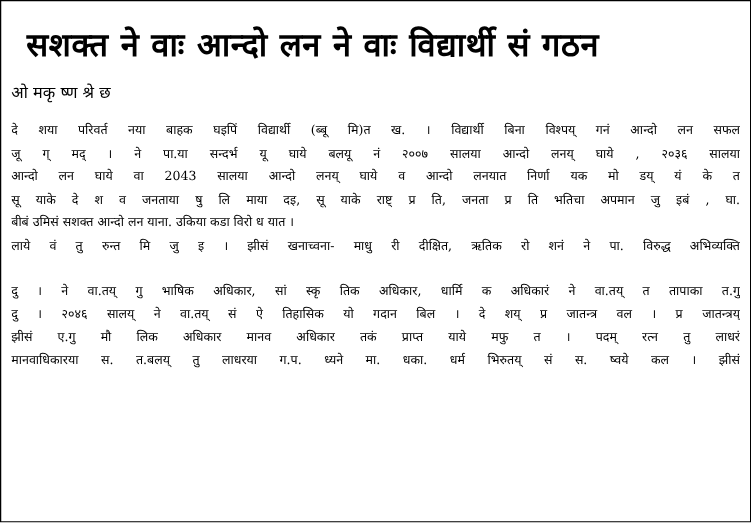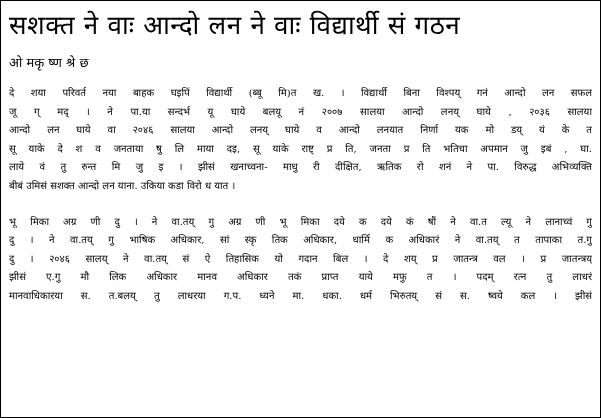--- a/index.html
+++ b/index.html
@@ -15,25 +15,25 @@
     background: #ffffff;
     border: 1px solid #000000;
     overflow: hidden;
     font-family: "DejaVu Serif", serif;
     color: #000000;
   }
   .inner {
     padding: 5px 8px 0 8px;
   }
   .title {
-    margin: 0;
+    margin: 12px;
     padding: 2px 0 0 0;
     font-size: 26px;
     line-height: 34px;
-    font-weight: normal;
+    font-weight: bold;
     white-space: nowrap;
     overflow: hidden;
     letter-spacing: 0.5px;
     font-family: "DejaVu Serif", serif;
   }
   .byline {
     margin-top: 13px;
     font-size: 13px;
     line-height: 16px;
   }
@@ -60,27 +60,26 @@
 <body>
 
 <div class="page">
   <div class="inner">
     <h1 class="title">सशक्त ने वाः आन्दो लन ने वाः विद्यार्थी  सं गठन</h1>
     <div class="byline">ओ मकृ ष्ण श्रे छ</div>
     <div class="article-body">
         <div class="paragraph">
           <div class="line">दे शया परिवर्त नया बाहक घइपिं  विद्यार्थी  (ब्बू मि)त ख. । विद्यार्थी  बिना विश्पय्  गनं  आन्दो लन सफल</div>
           <div class="line">जू ग्  मद् । ने पा.या सन्दर्भ यू  घाये बलयू  नं  २००७ सालया आन्दो लनय्  घाये , २०३६ सालया</div>
-          <div class="line">आन्दो लन घाये  वा २०४६ सालया आन्दो लनय्  घाये  व आन्दो लनयात निर्णा यक मो डय्  यं के त</div>
+          <div class="line">आन्दो लन घाये  वा 2043 सालया आन्दो लनय्  घाये  व आन्दो लनयात निर्णा यक मो डय्  यं के त</div>
           <div class="line">सू याके  दे श व जनताया षु लि माया दइ, सू याके  राष्ट्  प्र ति, जनता प्र ति भतिचा अपमान जु इबं , घा.</div>
+          <div class="line last-unjustified">बीबं  उमिसं  सशक्त आन्दो लन याना. उकिया कडा विरो ध यात ।</div>
           <div class="line">लाये वं  तु रुन्त मि जु इ । झीसं  खनाच्वना- माधु री दीक्षित, ऋतिक रो शनं  ने पा. विरुद्ध अभिव्यक्ति</div>
-          <div class="line last-unjustified">बीबं  उमिसं  सशक्त आन्दो लन याना. उकिया कडा विरो ध यात ।</div>
         </div>
         <div class="paragraph">
-          <div class="line">भू मिका अग्र णी दु । ने वा.तय् गु  अग्र णी भू मिका दये क दये कं  षौं  ने वा.त ल्यू ने  लानाच्वं गु</div>
           <div class="line">दु । ने वा.तय् गु  भाषिक अधिकार, सां स्कृ तिक अधिकार, धार्मि क अधिकारं  ने वा.तय् त तापाका त.गु</div>
           <div class="line">दु । २०४६ सालय्  ने वा.तय् सं  ऐ तिहासिक यो गदान बिल । दे शय्  प्र जातन्त्र वल । प्र जातन्त्रय्</div>
           <div class="line">झीसं  ए.गु  मौ लिक अधिकार मानव अधिकार तकं  प्राप्त याये  मफु त । पदम् रत्न तु लाधरं</div>
           <div class="line">मानवाधिकारया स. त.बलय्  तु लाधरया ग.प. ध्यने मा. धका. धर्म भिरुतय् सं  स. ष्वये कल । झीसं</div>
         </div>
       </div>
   </div>
 </div>
 
 </body></html>

